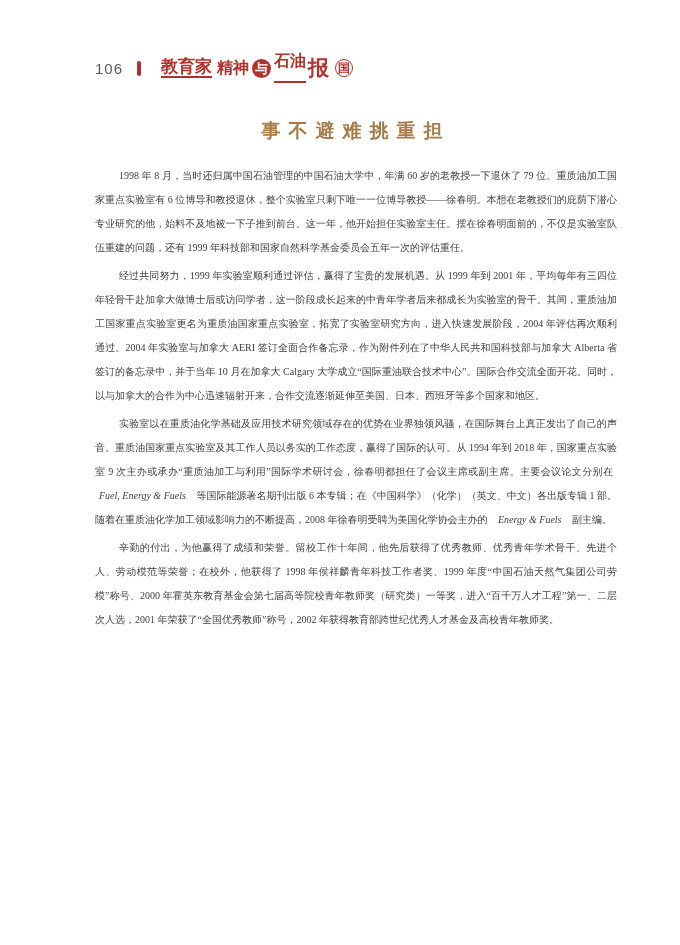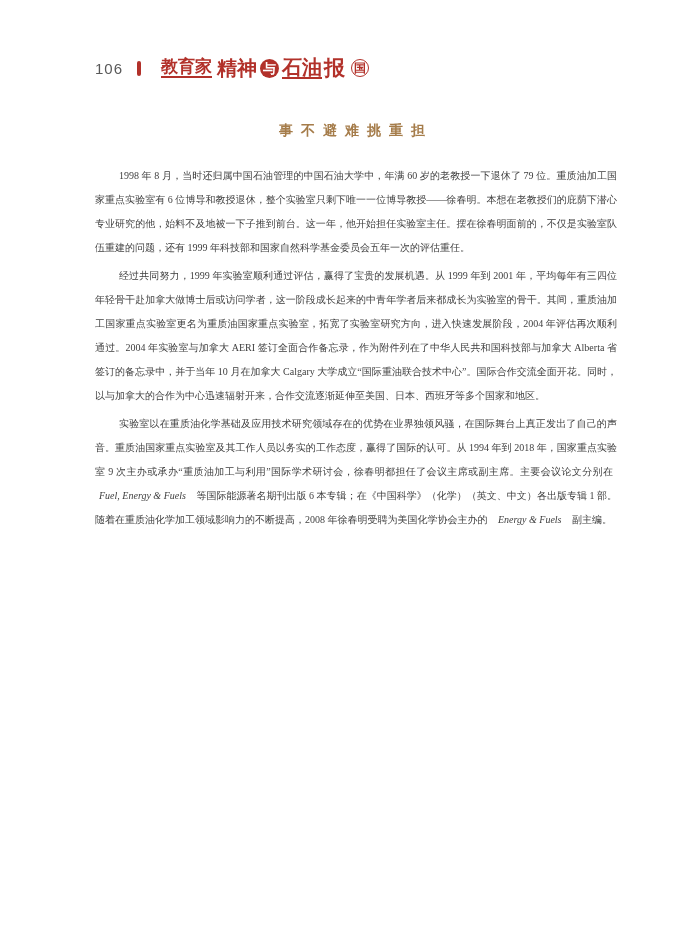--- a/index.html
+++ b/index.html
@@ -50,27 +50,27 @@
     font-weight: bold;
     white-space: nowrap;
   }
   .logo .seg-big {
     font-size: 17px;
     border-bottom: 2px solid var(--logo-red);
     padding-bottom: 1px;
     line-height: 1;
   }
   .logo .seg-small {
-    font-size: 20px;
+    font-size: 16px;
     line-height: 1;
     margin: 0 1px;
   }
   .logo .seg-small.underlined {
     border-bottom: 2px solid var(--logo-red);
-    padding-bottom: 0;
+    padding-bottom: 12px;
   }
   .logo .seg-circle-filled {
     display: inline-flex;
     align-items: center;
     justify-content: center;
     width: 19px;
     height: 19px;
     border-radius: 50%;
     background: var(--logo-red);
     color: #ffffff;
@@ -94,21 +94,21 @@
     color: var(--logo-red);
     font-size: 12px;
     margin-left: 2px;
     line-height: 1;
   }
   
   .article-title {
     margin-top: 40px;
     text-align: center;
     color: var(--title-brown);
-    font-size: 14px;
+    font-size: 19px;
     font-weight: bold;
     letter-spacing: 8px;
     line-height: 22px;
     text-indent: 8px; 
   }
   
   .article-body {
     margin-top: 22px;
     width: 530px;
     color: var(--body-text);
@@ -141,15 +141,16 @@
     </span>
   </div>
 
   <h1 class="article-title">事不避难挑重担</h1>
 
   <div class="article-body">
 
   <p class="para"><span>1998 年 8 月，当时还归属中国石油管理的中国石油大学中，年满 60 岁的老教授一下退休了 79 位。重质油加工国家重点实验室有 6 位博导和教授退休，整个实验室只剩下唯一一位博导教授——徐春明。本想在老教授们的庇荫下潜心专业研究的他，始料不及地被一下子推到前台。这一年，他开始担任实验室主任。摆在徐春明面前的，不仅是实验室队伍重建的问题，还有 1999 年科技部和国家自然科学基金委员会五年一次的评估重任。</span></p>
       <p class="para"><span>经过共同努力，1999 年实验室顺利通过评估，赢得了宝贵的发展机遇。从 1999 年到 2001 年，平均每年有三四位年轻骨干赴加拿大做博士后或访问学者，这一阶段成长起来的中青年学者后来都成长为实验室的骨干。其间，重质油加工国家重点实验室更名为重质油国家重点实验室，拓宽了实验室研究方向，进入快速发展阶段，2004 年评估再次顺利通过。2004 年实验室与加拿大 AERI 签订全面合作备忘录，作为附件列在了中华人民共和国科技部与加拿大 Alberta 省签订的备忘录中，并于当年 10 月在加拿大 Calgary 大学成立“国际重油联合技术中心”。国际合作交流全面开花。同时，以与加拿大的合作为中心迅速辐射开来，合作交流逐渐延伸至美国、日本、西班牙等多个国家和地区。</span></p>
       <p class="para"><span>实验室以在重质油化学基础及应用技术研究领域存在的优势在业界独领风骚，在国际舞台上真正发出了自己的声音。重质油国家重点实验室及其工作人员以务实的工作态度，赢得了国际的认可。从 1994 年到 2018 年，国家重点实验室 9 次主办或承办“重质油加工与利用”国际学术研讨会，徐春明都担任了会议主席或副主席。主要会议论文分别在 </span><em>Fuel, Energy &amp; Fuels</em><span> 等国际能源著名期刊出版 6 本专辑；在《中国科学》（化学）（英文、中文）各出版专辑 1 部。随着在重质油化学加工领域影响力的不断提高，2008 年徐春明受聘为美国化学协会主办的 </span><em>Energy &amp; Fuels</em><span> 副主编。</span></p>
+      <p class="para"><span>辛勤的付出，为他赢得了成绩和荣誉。留校工作十年间，他先后获得了优秀教师、优秀青年学术骨干、先进个人、劳动模范等荣誉；在校外，他获得了 1998 年侯祥麟青年科技工作者奖、1999 年度“中国石油天然气集团公司劳模”称号、2000 年霍英东教育基金会第七届高等院校青年教师奖（研究类）一等奖，进入“百千万人才工程”第一、二层次人选，2001 年荣获了“全国优秀教师”称号，2002 年获得教育部跨世纪优秀人才基金及高校青年教师奖。</span></p>
     </div>
 
 </div>
 
 </body></html>

